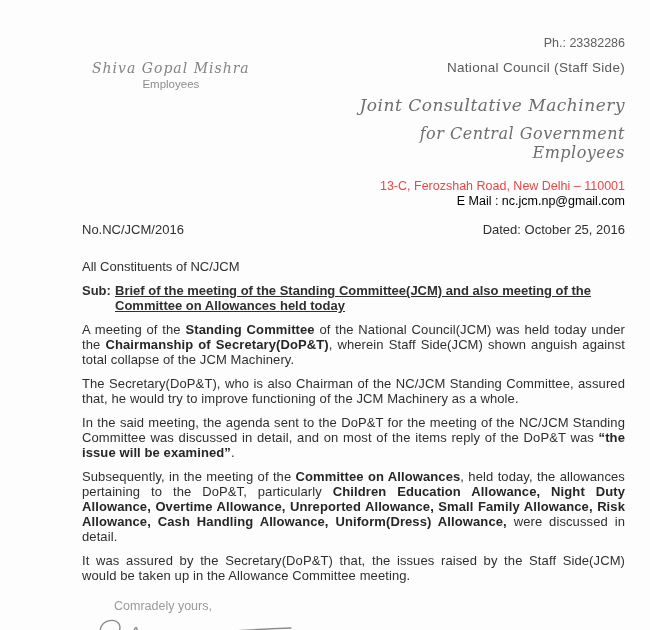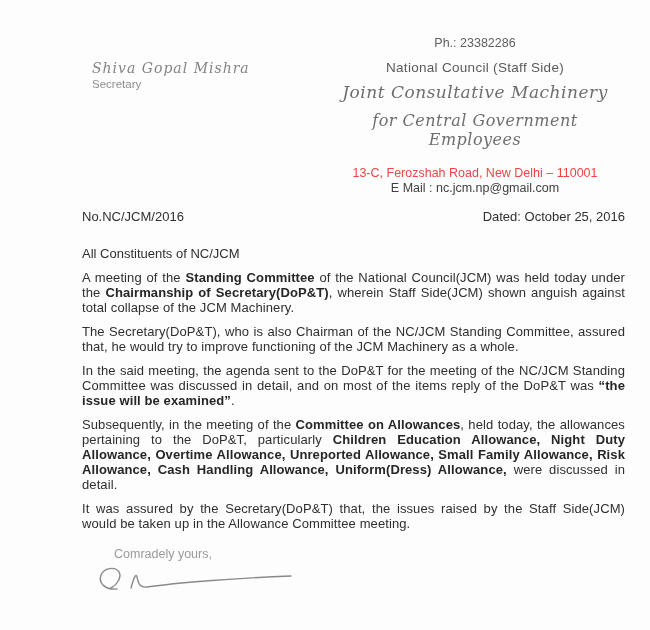--- a/index.html
+++ b/index.html
@@ -17,53 +17,53 @@
   .inner { padding: 36px 25px 0 82px; }
 
   
   .letterhead {
     display: flex;
     justify-content: space-between;
     margin-left: 10px;
   }
   .lh-left {
     margin-top: 24px;
-    text-align: left;
+    text-align: center;
     color: #8a8a8a;
   }
   .lh-left .script-name {
     font-family: "DejaVu Serif", serif;
     font-style: italic;
     font-size: 14px;
     letter-spacing: 1px;
     color: #848484;
   }
   .lh-left .sub-title {
     font-size: 11.5px;
     color: #8d8d8d;
     margin-top: 2px;
   }
   .lh-right {
-    text-align: center;
+    text-align: right;
     color: #646464;
     width: 300px;
   }
   .lh-right .line-phone { font-size: 12.5px; color: #5f5f5f; }
   .lh-right .line-org   { font-size: 13.5px; color: #5a5a5a; margin-top: 10px; letter-spacing: 0.3px; }
   .lh-right .line-script {
     font-family: "DejaVu Serif", serif;
     font-style: italic;
     font-size: 17px;
     color: #6e6e6e;
     letter-spacing: 0.5px;
-    margin-top: 7px;
+    margin-top: 20px;
   }
   .lh-right .line-script.second { font-size: 16px; margin-top: 9px; }
   .lh-right .line-addr  { font-size: 12.5px; color: #ef4444; margin-top: 17px; }
-  .lh-right .line-mail  { font-size: 12.5px; color: #404040; margin-top: 1px; }
+  .lh-right .line-mail  { font-size: 12.5px; color: #000000; margin-top: 1px; }
 
   
   .ref-row {
     display: flex;
     justify-content: space-between;
     margin-top: 14px;
     font-size: 13px;
     gap: 14px;
   }
 
@@ -102,39 +102,43 @@
 </style>
 </head>
 <body>
 
 <div class="page">
   <div class="inner">
 
     <div class="letterhead">
       <div class="lh-left">
         <div class="script-name">Shiva Gopal Mishra</div>
-        <div class="sub-title">Secretary</div>
+        <div class="sub-title">Employees</div>
       </div>
       <div class="lh-right">
         <div class="line-phone">Ph.: 23382286</div>
         <div class="line-org">National Council (Staff Side)</div>
         <div class="line-script">Joint Consultative Machinery</div>
         <div class="line-script second">for Central Government Employees</div>
         <div class="line-addr">13-C, Ferozshah Road, New Delhi – 110001</div>
         <div class="line-mail">E Mail : nc.jcm.np@gmail.com</div>
       </div>
     </div>
 
     <div class="ref-row">
       <span>No.NC/JCM/2016</span>
       <span>Dated: October 25, 2016</span>
     </div>
 
     <div class="addressee">All Constituents of NC/JCM</div>
 
+    <div class="subject">
+      <span class="sub-label">Sub:</span>
+      <span class="sub-text">Brief of the meeting of the Standing Committee(JCM) and also meeting of the Committee on Allowances held today</span>
+    </div>
 
     <div class="para"><span>A meeting of the </span><b>Standing Committee</b><span> of the National Council(JCM) was held today under the </span><b>Chairmanship of Secretary(DoP&amp;T)</b><span>, wherein Staff Side(JCM) shown anguish against total collapse of the JCM Machinery.</span></div>
     <div class="para"><span>The Secretary(DoP&amp;T), who is also Chairman of the NC/JCM Standing Committee, assured that, he would try to improve functioning of the JCM Machinery as a whole.</span></div>
     <div class="para"><span>In the said meeting, the agenda sent to the DoP&amp;T for the meeting of the NC/JCM Standing Committee was discussed in detail, and on most of the items reply of the DoP&amp;T was </span><b>“the issue will be examined”</b><span>.</span></div>
     <div class="para"><span>Subsequently, in the meeting of the </span><b>Committee on Allowances</b><span>, held today, the allowances pertaining to the DoP&amp;T, particularly </span><b>Children Education Allowance, Night Duty Allowance, Overtime Allowance, Unreported Allowance, Small Family Allowance, Risk Allowance, Cash Handling Allowance, Uniform(Dress) Allowance,</b><span> were discussed in detail.</span></div>
     <div class="para"><span>It was assured by the Secretary(DoP&amp;T) that, the issues raised by the Staff Side(JCM) would be taken up in the Allowance Committee meeting.</span></div>
 
     <div class="closing">
       <div class="valediction">Comradely yours,</div>
       <div class="sig-wrap">

